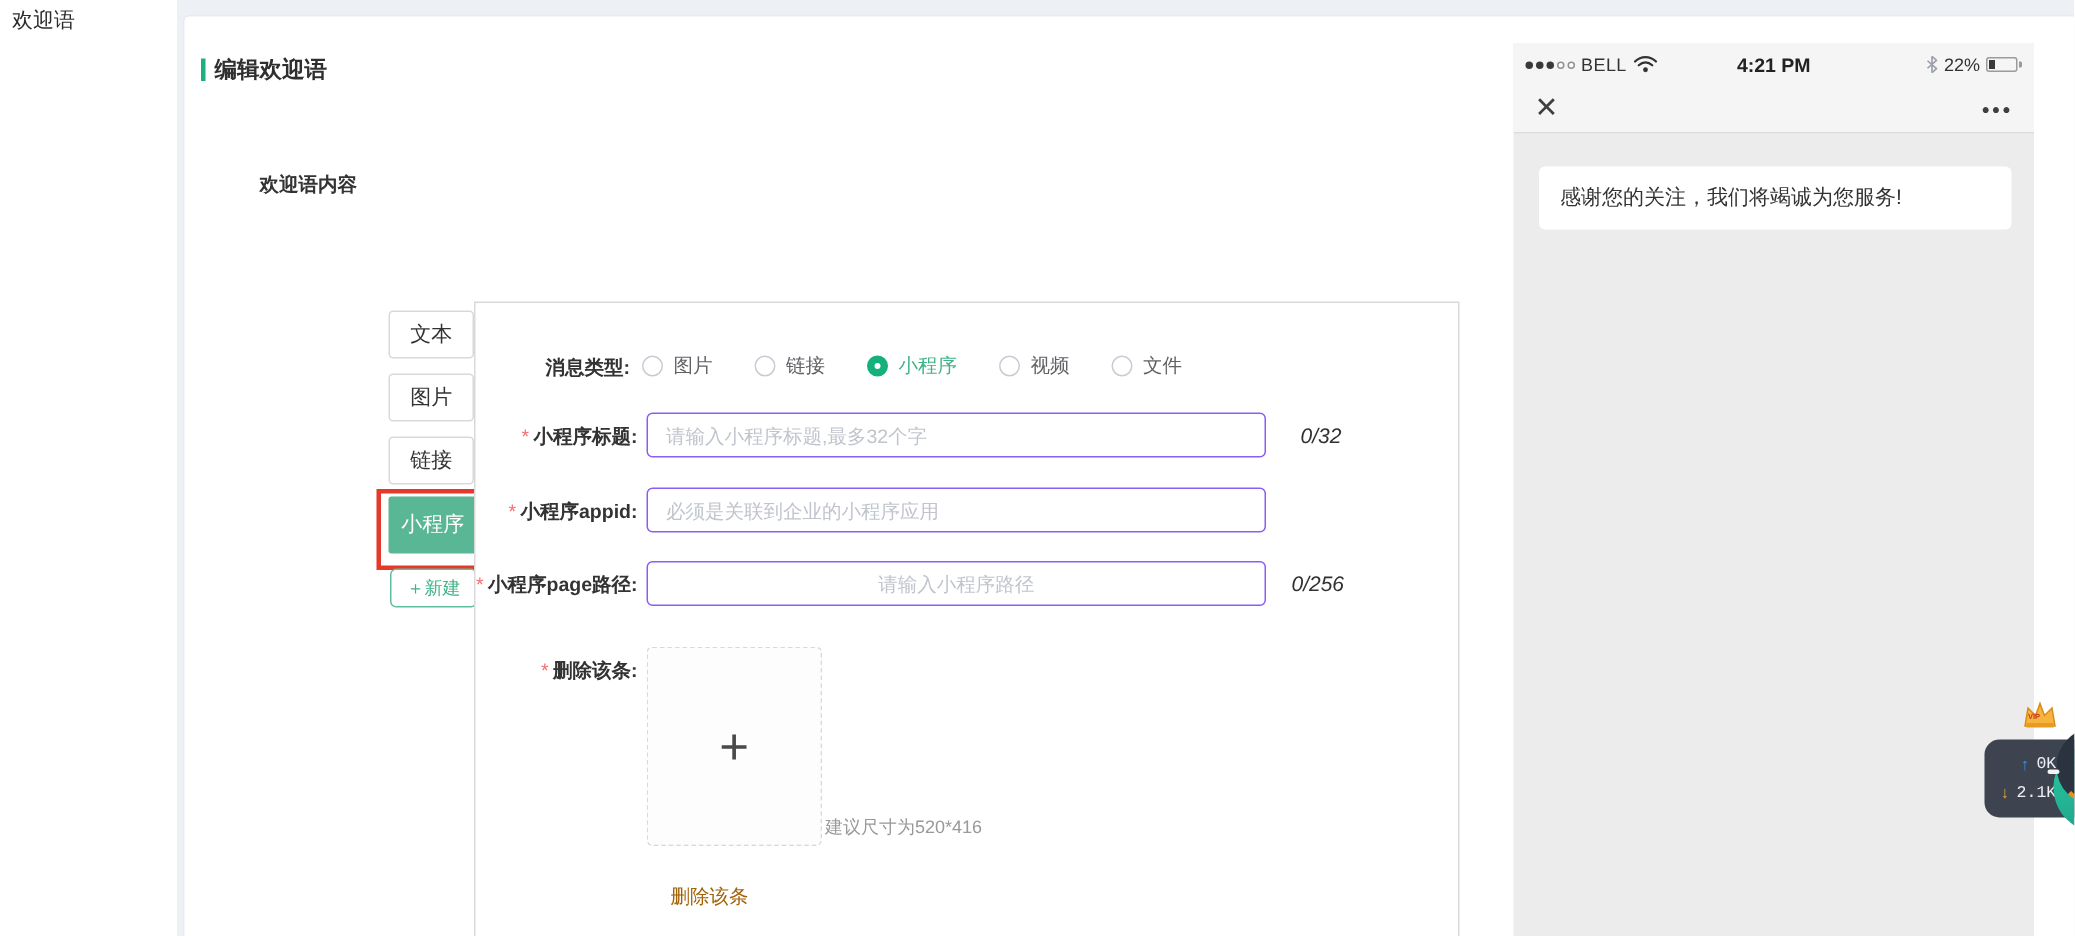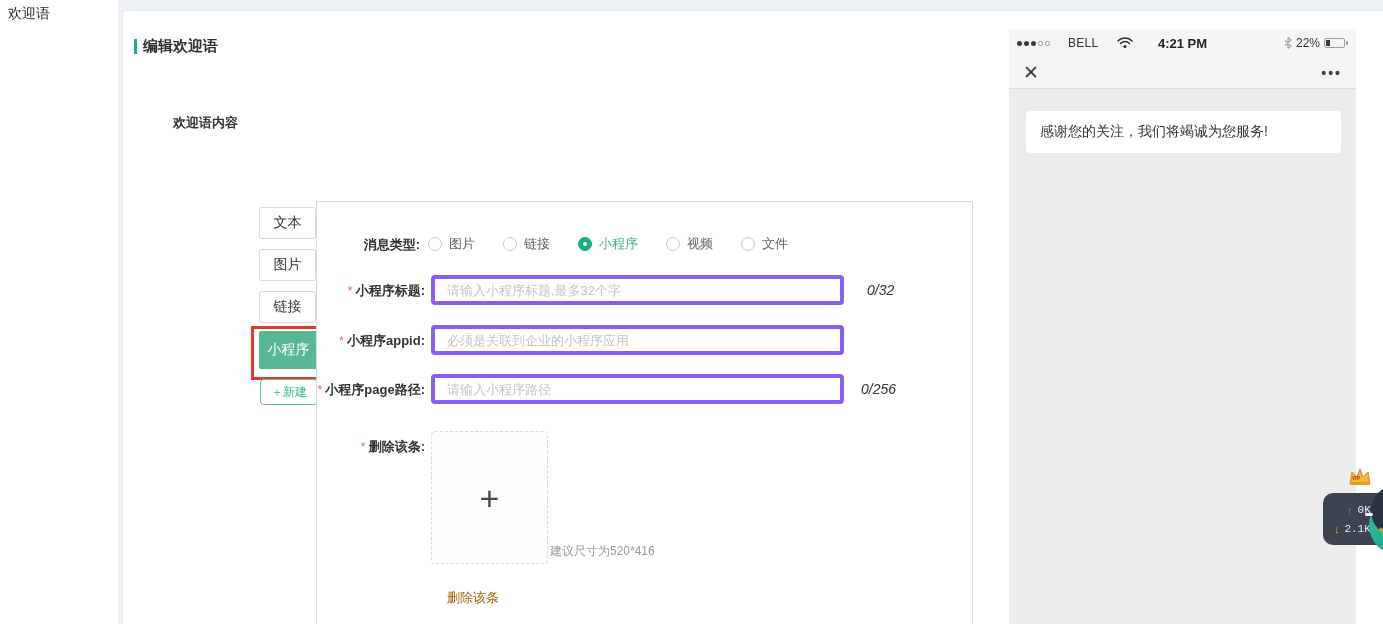--- a/index.html
+++ b/index.html
@@ -53,40 +53,40 @@
   .form-panel { position:absolute; left:193px; top:190px; width:657px; height:440px; border:1px solid #d9d9d9; background:#fff; }
 
   .msg-type-label { position:absolute; left:220px; top:225px; width:77px; text-align:right; font-size:13px; font-weight:bold; color:#333; }
   .msg-type-row { position:absolute; left:305px; top:224px; display:flex; align-items:center; gap:28px; }
   .msg-opt { display:flex; align-items:center; }
 
   .field-label { position:absolute; width:137px; left:165px; text-align:right; font-size:13px; font-weight:bold; color:#333; }
   .ast { color:#f56c6c; margin-right:3px; font-weight:normal; }
   .fl-1 { top:271px; } .fl-2 { top:321px; } .fl-3 { top:370px; } .fl-4 { top:427px; }
 
-  .text-input { position:absolute; left:308px; width:413px; height:30px; border:4px solid #8b5cf6; border-radius:4px;
+  .text-input { position:absolute; left:308px; width:413px; height:30px; border:1px solid #8b5cf6; border-radius:4px;
                 padding:0 12px; font-size:13px; color:#333; background:#fff; outline:none;
                 font-family:"Liberation Sans","DejaVu Sans",sans-serif; }
   .text-input::placeholder { color:#c0c4cc; }
-  .ti-1 { top:264px; } .ti-2 { top:314px; } .ti-3 { top:363px; }
+  .ti-1 { top:264px; } .ti-2 { top:314px; } .ti-3 { top:363px;text-align:center; }
 
   .counter { position:absolute; font-size:14px; color:#303133;font-style:italic; }
   .cnt-1 { left:744px; top:271px; } .cnt-2 { left:738px; top:370px; }
 
   .upload-box { position:absolute; left:308px; top:420px; width:117px; height:133px; border:1px dashed #d9d9d9;
                 border-radius:4px; background:#fdfdfd; display:flex; align-items:center; justify-content:center; cursor:pointer; }
   .plus-glyph { font-size:34px; font-weight:100; color:#4a4a4a; line-height:1; }
   .upload-hint { position:absolute; left:427px; top:532px; font-size:12px; color:#999; }
 
   .delete-link { position:absolute; left:324px; top:578px; font-size:13px; color:#a16207; cursor:pointer; }
 
   
   .phone { position:absolute; left:886px; top:18px; width:347px; height:596px; background:#ececec; overflow:hidden; }
   .phone-header { background:#f5f5f6; }
-  .status-row { position:relative; height:28px; display:flex; align-items:center; padding:0 8px;gap:14px; }
+  .status-row { position:relative; height:28px; display:flex; align-items:center; padding:0 8px; }
   .sig-dots { display:flex; align-items:center; gap:2px; margin-right:4px; }
   .dot { width:5px; height:5px; border-radius:50%; }
   .dot.f { background:#3a3a3a; } .dot.o { background:#fff; border:1px solid #8f8f8f; }
   .carrier { font-size:12px; color:#333; letter-spacing:.3px; margin-right:4px; }
   .time { position:absolute; left:50%; transform:translateX(-50%); font-size:13px; font-weight:bold; color:#222; }
   .status-right { margin-left:auto; display:flex; align-items:center; gap:4px; }
   .batt-pct { font-size:12px; color:#333; }
   .battery { display:flex; align-items:center; }
   .batt-body { width:21px; height:10px; border:1px solid #9b9b9b; border-radius:2px; padding:1px; }
   .batt-fill { display:block; width:22%; height:100%; background:#3a3a3a; }

